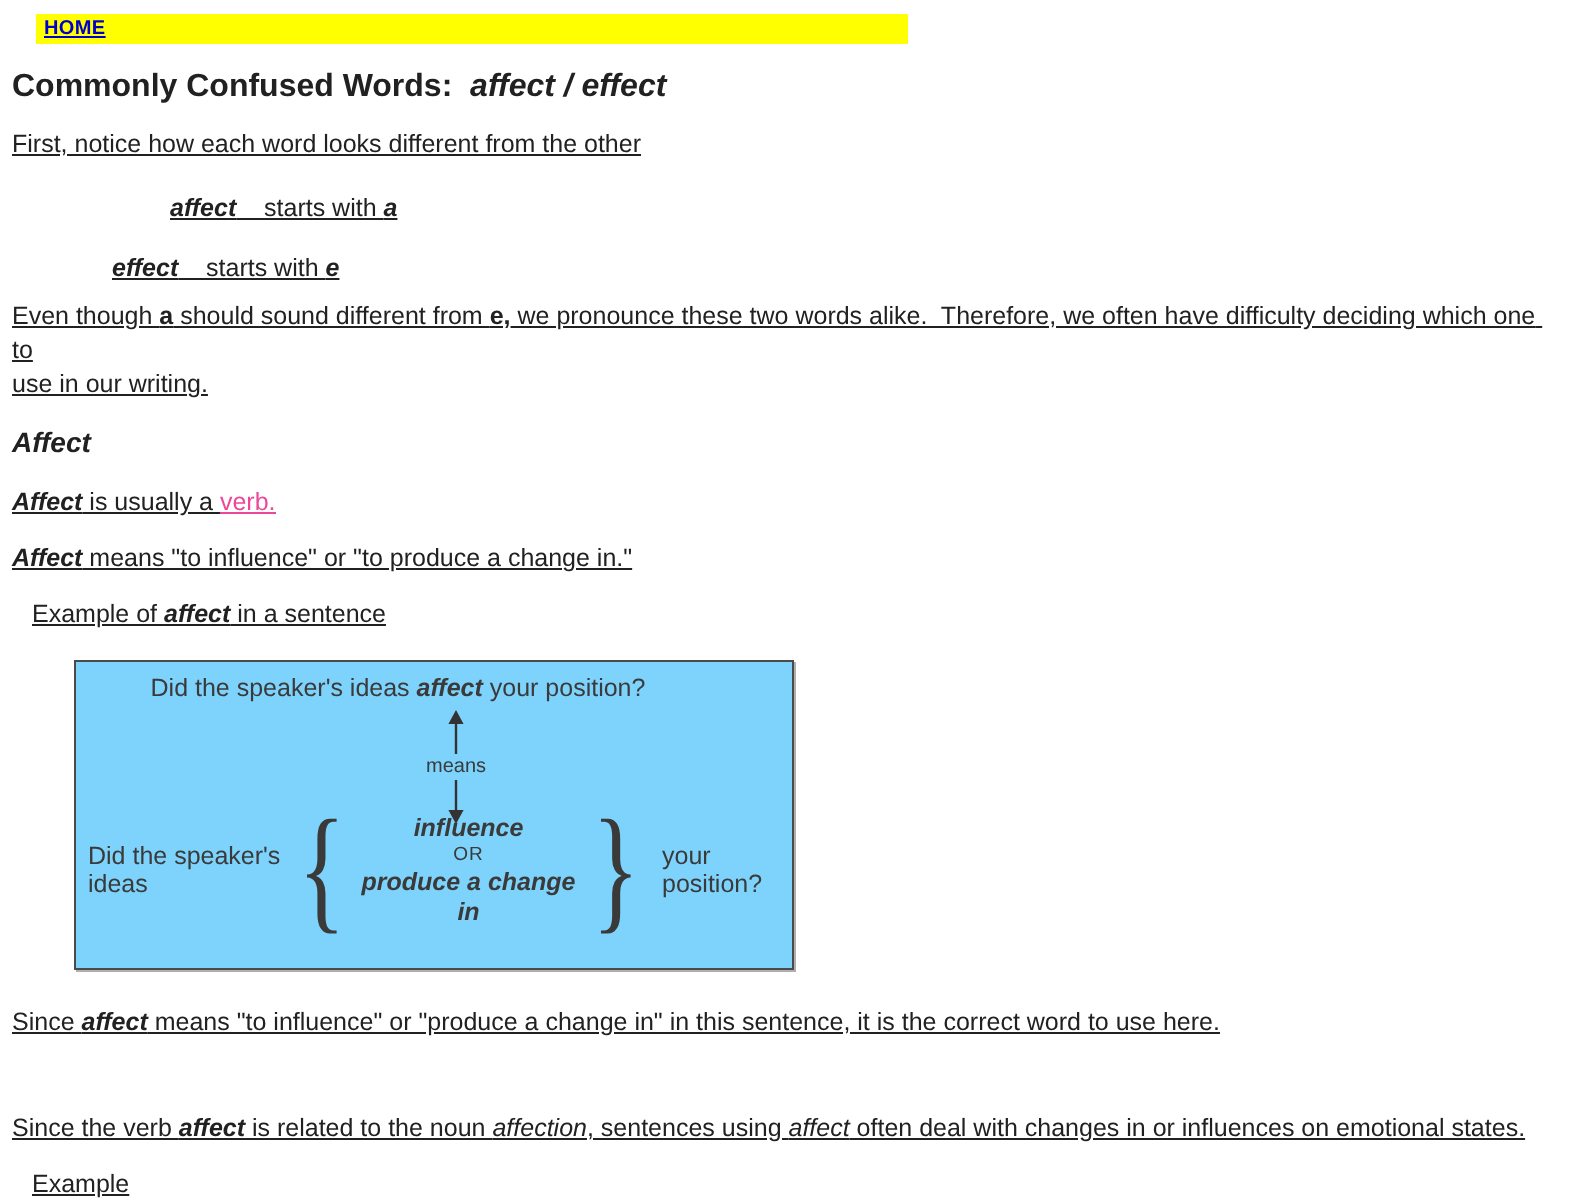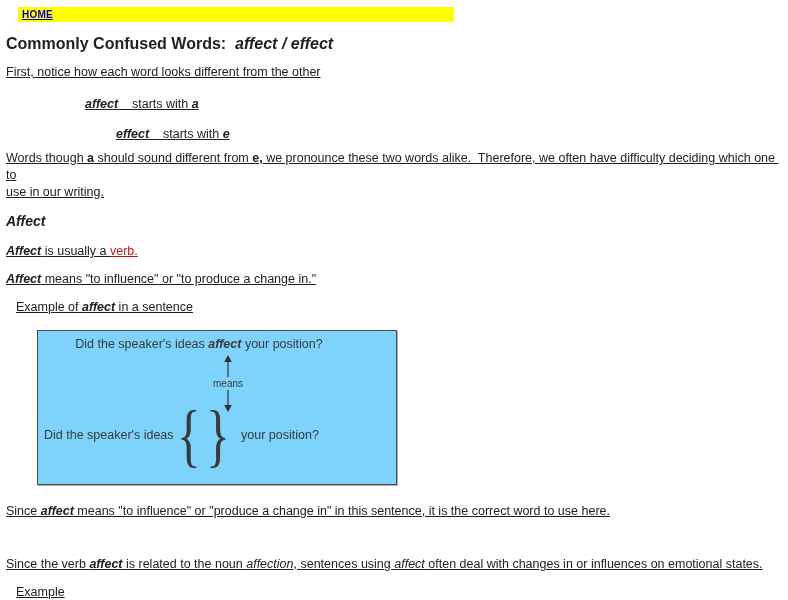--- a/index.html
+++ b/index.html
@@ -18,23 +18,23 @@
   .home-link{
     font-size:10px;font-weight:bold;text-decoration:underline;
     padding-left:4px;letter-spacing:.2px;cursor:pointer;
   }
   
   h1.rich{margin:13px 12px 0 0;padding:0 0 0 6px;font-size:16px;line-height:17px;font-weight:bold;}
   h2.rich{margin:13px 0 0 0;padding:0 0 0 6px;font-size:14px;line-height:15px;font-weight:bold;font-style:italic;}
   .mt13{margin-top:13px;} .mt15{margin-top:15px;} .mt17{margin-top:17px;}
   .mt19{margin-top:19px;} .mt38{margin-top:38px;} .mt8{margin-top:8px;line-height:17px;}
   .indent-a{margin-left:79px;margin-top:17px;}
-  .indent-e{margin-left:110px;margin-top:15px;}
+  .indent-e{margin-left:50px;margin-top:15px;}
   .indent-ex{margin-left:10px;margin-top:13px;}
-  a, .link{color:#b91c1c;text-decoration:underline;cursor:pointer;}
+  a, .link{color:#ec4899;text-decoration:underline;cursor:pointer;}
   
   .diagram{
     position:relative;margin:15px 0 0 37px;width:358px;height:153px;
     border:1px solid #4a4a4a;box-shadow:1px 1px 0 rgba(110,110,110,.55);
     color:#3a3a3a;
   }
   .diagram .line1{
     padding:6px 36px 0 0;text-align:center;font-size:12.5px;
   }
   .arrow-stack{
@@ -64,21 +64,21 @@
   <a class="home-link" style="color: rgb(0, 0, 204);">HOME</a>
 </div>
 
 <h1 class="rich"><span style="font-weight: bold;">Commonly Confused Words:  </span><span style="font-weight: bold; font-style: italic;">affect / effect</span></h1>
 
 <p class="rich mt13"><span>First, notice how each word looks different from the other</span></p>
 
 <p class="rich indent-a"><span style="font-weight: bold; font-style: italic;">affect</span><span>    starts with </span><span style="font-weight: bold; font-style: italic;">a</span></p>
 <p class="rich indent-e"><span style="font-weight: bold; font-style: italic;">effect</span><span>    starts with </span><span style="font-weight: bold; font-style: italic;">e</span></p>
 
-<p class="rich mt8"><span>Words though </span><span style="font-weight: bold;">a</span><span> should sound different from </span><span style="font-weight: bold;">e,</span><span> we pronounce these two words alike.  Therefore, we often have difficulty deciding which one to
+<p class="rich mt8"><span>Even though </span><span style="font-weight: bold;">a</span><span> should sound different from </span><span style="font-weight: bold;">e,</span><span> we pronounce these two words alike.  Therefore, we often have difficulty deciding which one to
 use in our writing.</span></p>
 
 <h2 class="rich"><span>Affect</span></h2>
 
 <p class="rich mt15"><span style="font-weight: bold; font-style: italic;">Affect</span><span> is usually a </span><span class="link">verb.</span></p>
 
 <p class="rich mt13"><span style="font-weight: bold; font-style: italic;">Affect</span><span> means "to influence" or "to produce a change in."</span></p>
 
 <p class="rich indent-ex"><span>Example of </span><span style="font-weight: bold; font-style: italic;">affect</span><span> in a sentence</span></p>
 
@@ -93,20 +93,25 @@
     <span class="means">means</span>
     <svg width="10" height="22" viewBox="0 0 10 22">
       <line x1="5" y1="0" x2="5" y2="17" stroke="#333" stroke-width="1.2"></line>
       <polygon points="5,22 1.2,15 8.8,15" fill="#333"></polygon>
     </svg>
   </div>
 
   <div class="brace-row">
     <span class="left-label">Did the speaker's ideas</span>
     <span class="brace">{</span>
+    <span class="option-stack">
+      <div class="opt">influence</div>
+      <div class="or">OR</div>
+      <div class="opt">produce a change in</div>
+    </span>
     <span class="brace">}</span>
     <span class="right-label">your position?</span>
   </div>
 </div>
 
 <p class="rich mt19"><span>Since </span><span style="font-weight: bold; font-style: italic;">affect</span><span> means "to influence" or "produce a change in" in this sentence, it is the correct word to use here.</span></p>
 
 <p class="rich mt38"><span>Since the verb </span><span style="font-weight: bold; font-style: italic;">affect</span><span> is related to the noun </span><span style="font-style: italic;">affection</span><span>, sentences using </span><span style="font-style: italic;">affect</span><span> often deal with changes in or influences on emotional states.</span></p>
 
 <p class="rich indent-ex mt17"><span>Example</span></p>

